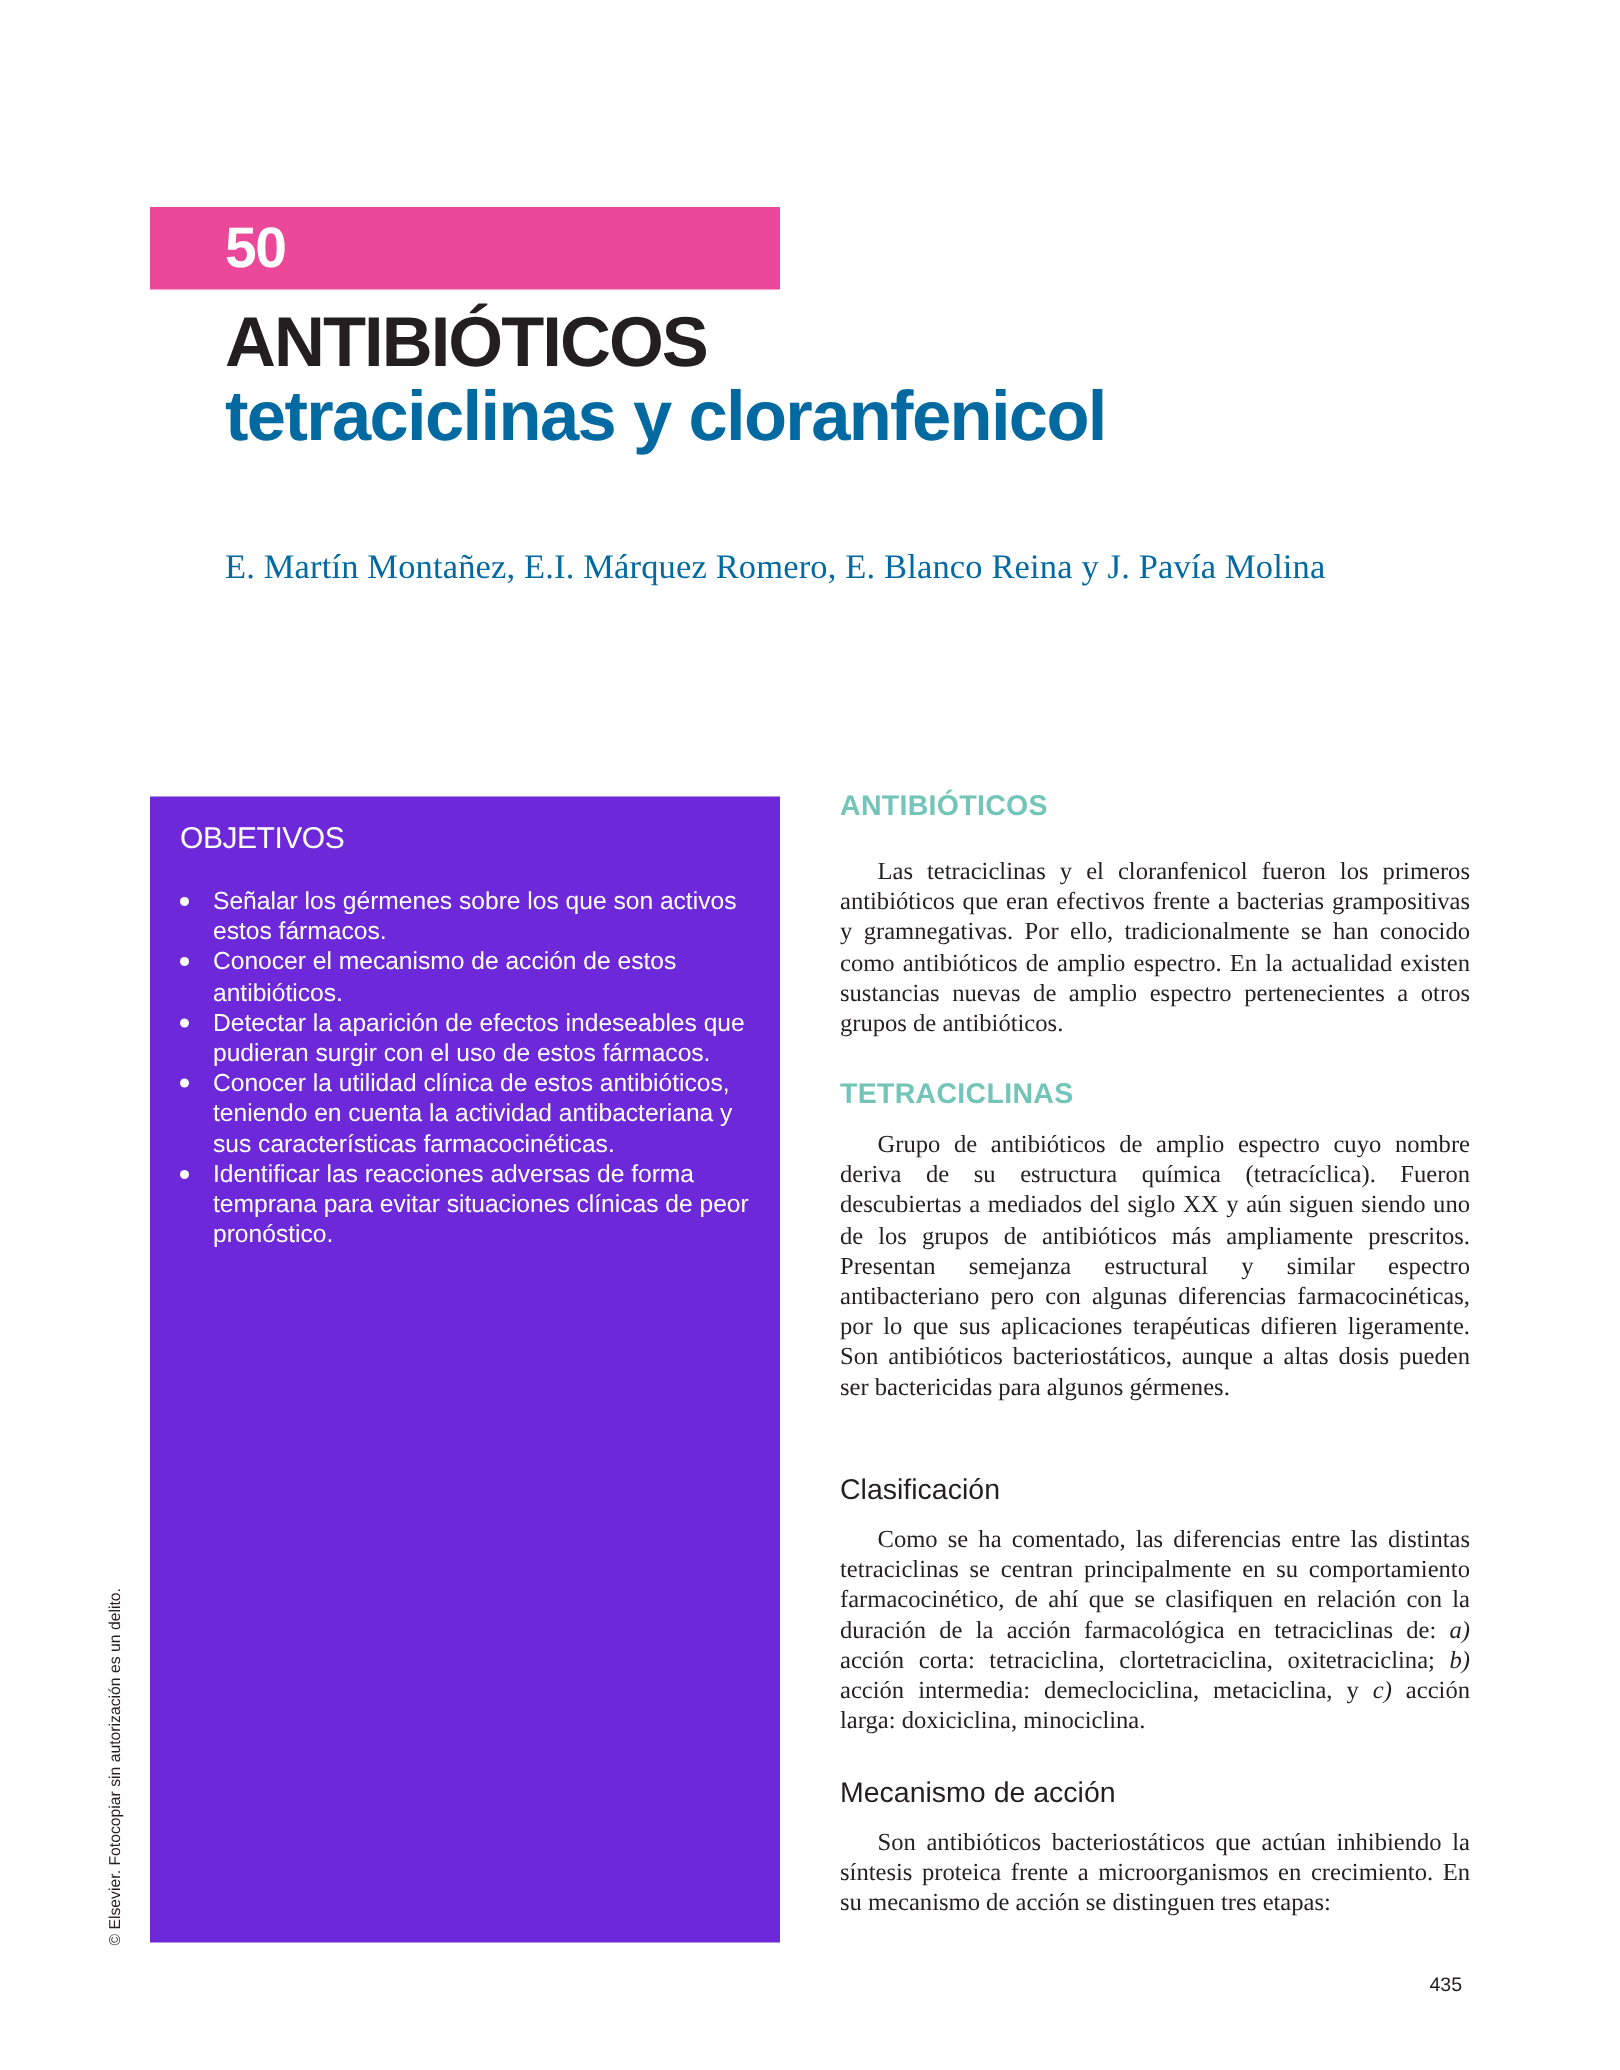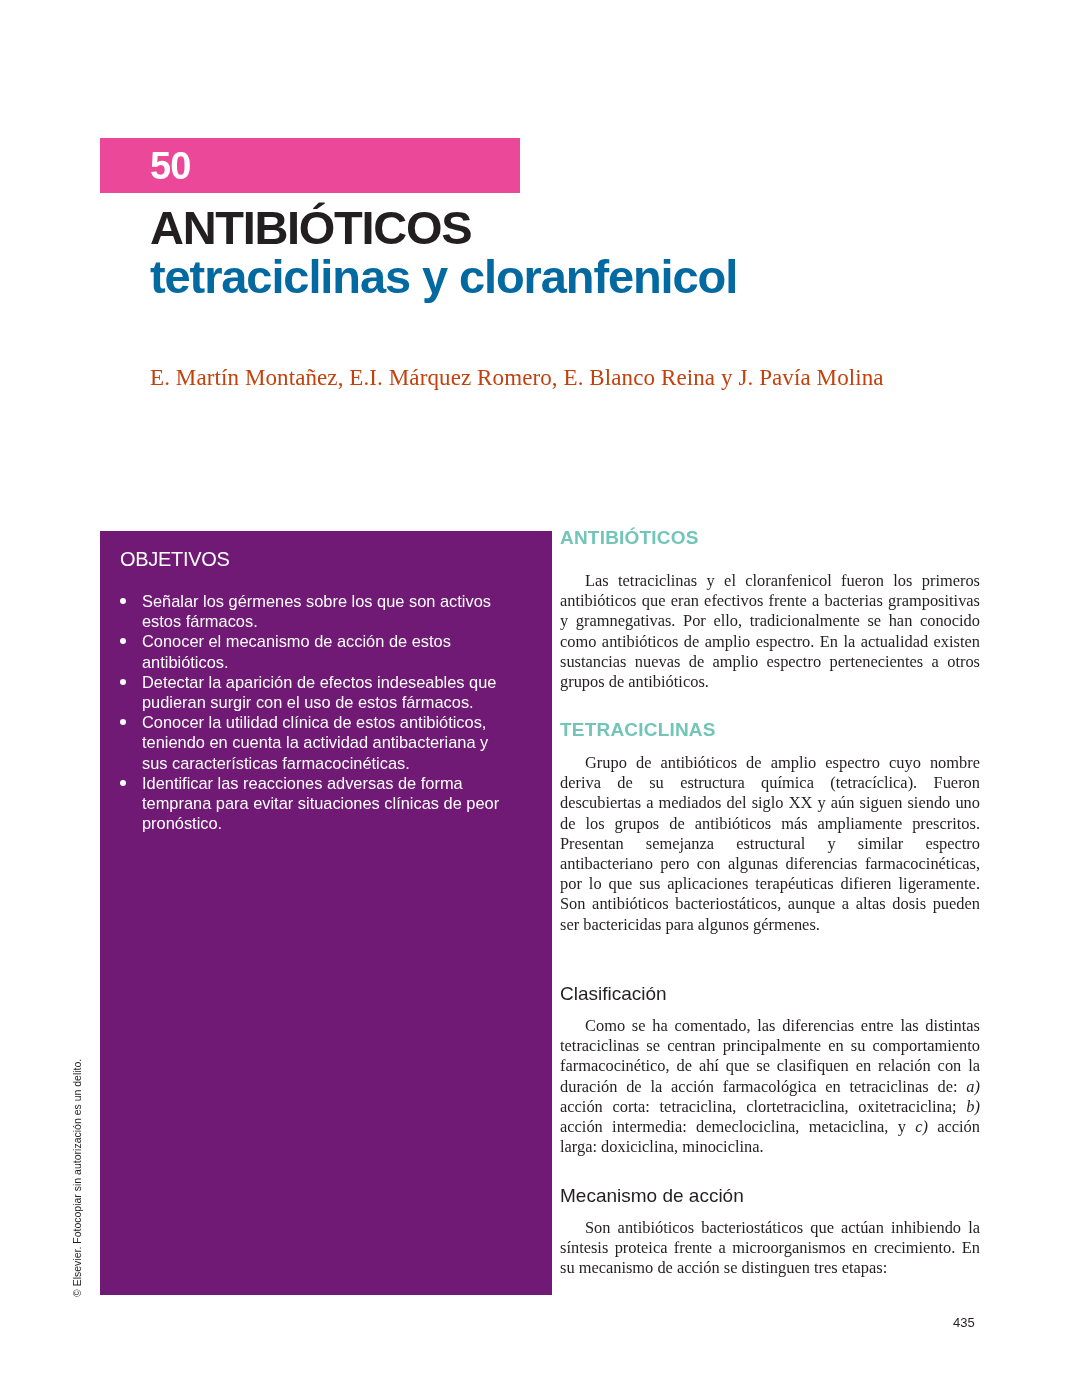--- a/index.html
+++ b/index.html
@@ -57,31 +57,31 @@
       color: #0369a1;
       letter-spacing: -1.1px;
       white-space: nowrap;
     }
     .authors {
       position: absolute;
       left: 150px;
       top: 365px;
       font-family: "Liberation Serif", serif;
       font-size: 23px;
-      color: #c2410c;
+      color: #0369a1;
       white-space: nowrap;
       letter-spacing: 0.1px;
     }
     .objectives-box {
       position: absolute;
       left: 100px;
       top: 531px;
-      width: 452px;
+      width: 420px;
       height: 764px;
-      background: #701a75;
+      background: #6d28d9;
     }
     .objectives-title {
       position: absolute;
       left: 20px;
       top: 17px;
       font-family: "Liberation Sans", sans-serif;
       font-size: 20px;
       color: #ffffff;
       letter-spacing: -0.3px;
     }

